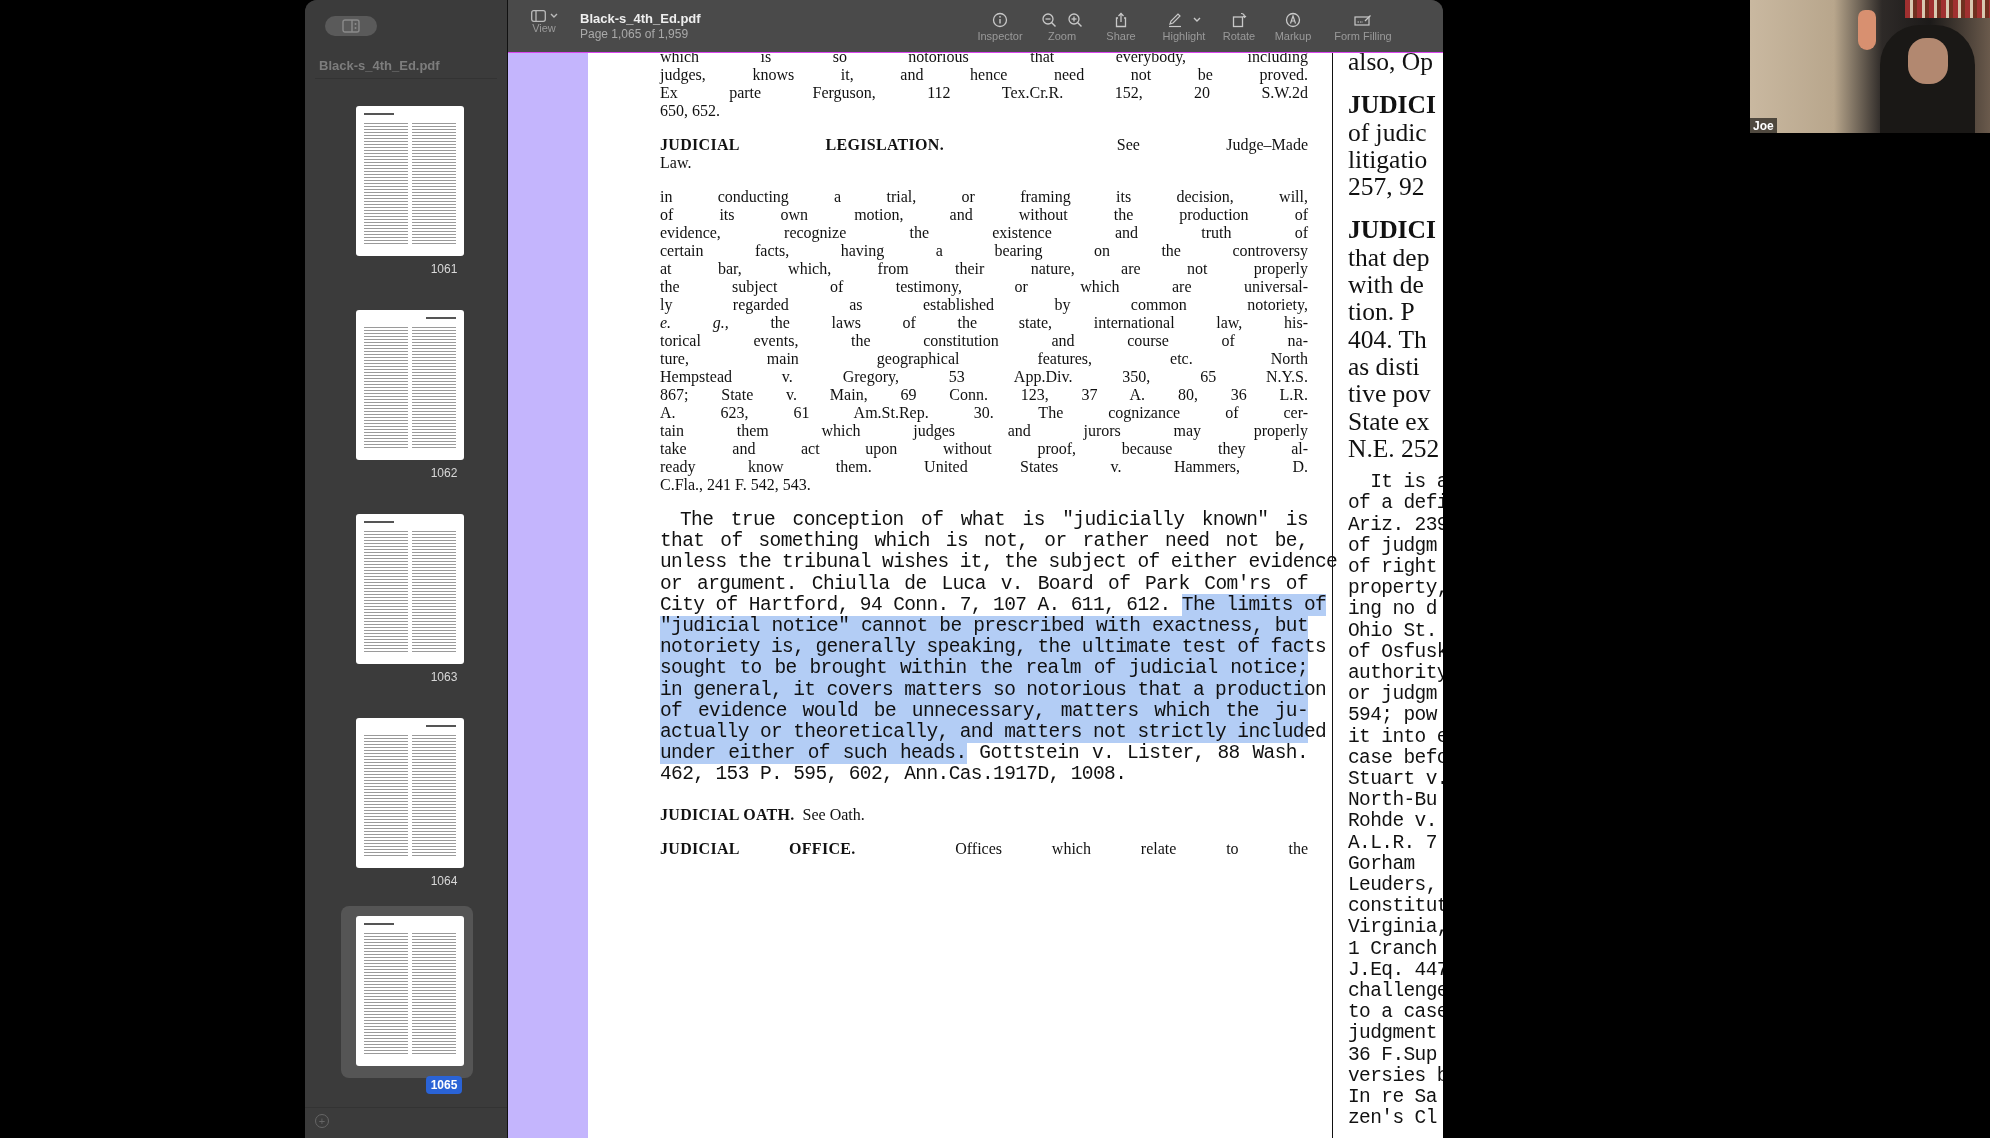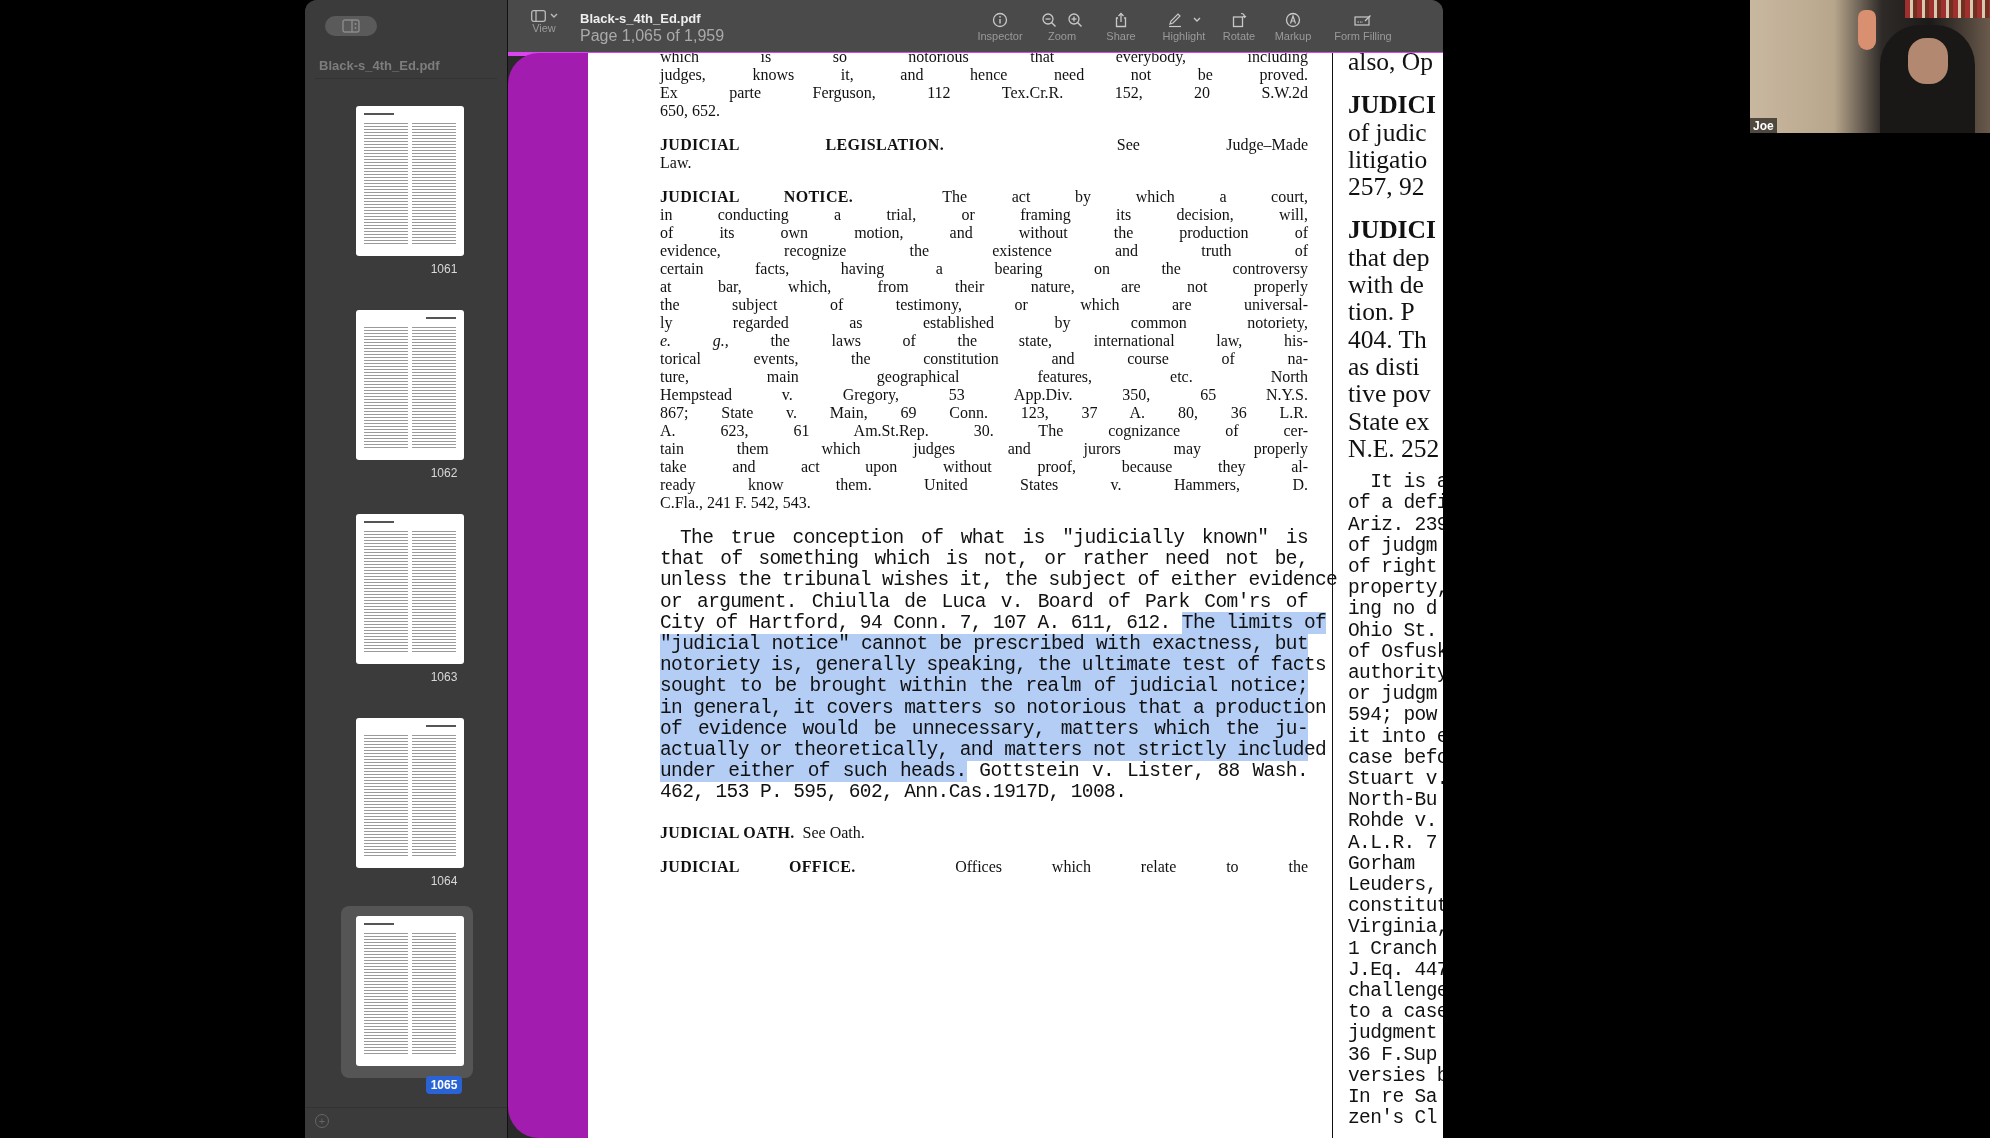--- a/index.html
+++ b/index.html
@@ -27,27 +27,27 @@
   .thumb-label.selected span { background:#2a63d6; color:#fff; font-weight:bold; }
   .sidebar-footer { position:absolute; left:0; bottom:0; width:202px; height:30px; border-top:1px solid #333; }
   .add-icon { position:absolute; left:10px; top:6px; width:12px; height:12px; border:1px solid #666; border-radius:50%; color:#666; font-size:11px; line-height:12px; text-align:center; }
 
   
   .toolbar { position:absolute; left:203px; top:0; right:0; height:52px; background:#4a4a4a; border-bottom:4px solid #d946ef; }
   .tb-view { position:absolute; left:18px; top:10px; width:36px; text-align:center; }
   .tb-view .icons { display:flex; align-items:center; gap:4px; justify-content:center; }
   .tb-label { font-size:11px; color:#9a9a9a; }
   .doc-title { position:absolute; left:72px; top:11px; color:#eee; font-weight:bold; font-size:13px; }
-  .doc-sub { position:absolute; left:72px; top:27px; color:#aaa; font-size:16px; }
+  .doc-sub { position:absolute; left:72px; top:27px; color:#aaa; font-size:12px; }
   .tb-item { position:absolute; top:10px; text-align:center; }
   .tb-item .glyph { height:20px; display:flex; align-items:center; justify-content:center; gap:10px; }
   .tb-item svg { width:16px; height:16px; }
 
   
-  .content { position:absolute; left:203px; top:53px; right:0; bottom:0; background:#a21caf;border-radius:31px; }
+  .content { position:absolute; left:203px; top:53px; right:0; bottom:0; background:#c4b5fd; }
   .pdf-page { position:absolute; left:80px; top:0; width:855px; height:1085px; background:#fff; overflow:hidden; }
   .col-left { position:absolute; left:72px; top:-5px; width:648px; font-family:"Liberation Serif", serif; color:#111; }
   .col-divider { position:absolute; left:744px; top:0; width:1px; height:1085px; background:#111; }
   .col-right { position:absolute; left:760px; top:-5px; width:300px; font-family:"Liberation Serif", serif; color:#111; }
 
   .big p { margin:0; font-size:25.5px; line-height:27.3px; text-align:justify; text-align-last:auto; }
   .big .entry { margin-bottom:16px; }
   .big .head { font-weight:bold; letter-spacing:0.3px; }
   .small p { margin:0; font-size:19.5px; line-height:21.2px; text-align:justify; font-family:"Liberation Mono", monospace; letter-spacing:-0.6px; }
   .small { margin-bottom:20px; }
@@ -256,21 +256,20 @@
           <span class="line">Ex parte Ferguson, 112 Tex.Cr.R. 152, 20 S.W.2d</span>
           <span class="line last">650, 652.</span>
         </div>
 
         <div class="entry">
           <span class="line"><b class="head">JUDICIAL LEGISLATION.</b>&nbsp;&nbsp;<span>See Judge–Made</span></span>
           <span class="line last">Law.</span>
         </div>
 
         <div class="entry">
-          <span class="line"><b class="head">JUDICIAL NOTICE.</b>&nbsp;&nbsp;<span>The act by which a court,</span></span>
           <span class="line">in conducting a trial, or framing its decision, will,</span>
           <span class="line">of its own motion, and without the production of</span>
           <span class="line">evidence, recognize the existence and truth of</span>
           <span class="line">certain facts, having a bearing on the controversy</span>
           <span class="line">at bar, which, from their nature, are not properly</span>
           <span class="line">the subject of testimony, or which are universal-</span>
           <span class="line">ly regarded as established by common notoriety,</span>
           <span class="line"><i>e. g.,</i><span> the laws of the state, international law, his-</span></span>
           <span class="line">torical events, the constitution and course of na-</span>
           <span class="line">ture, main geographical features, etc. North</span>

